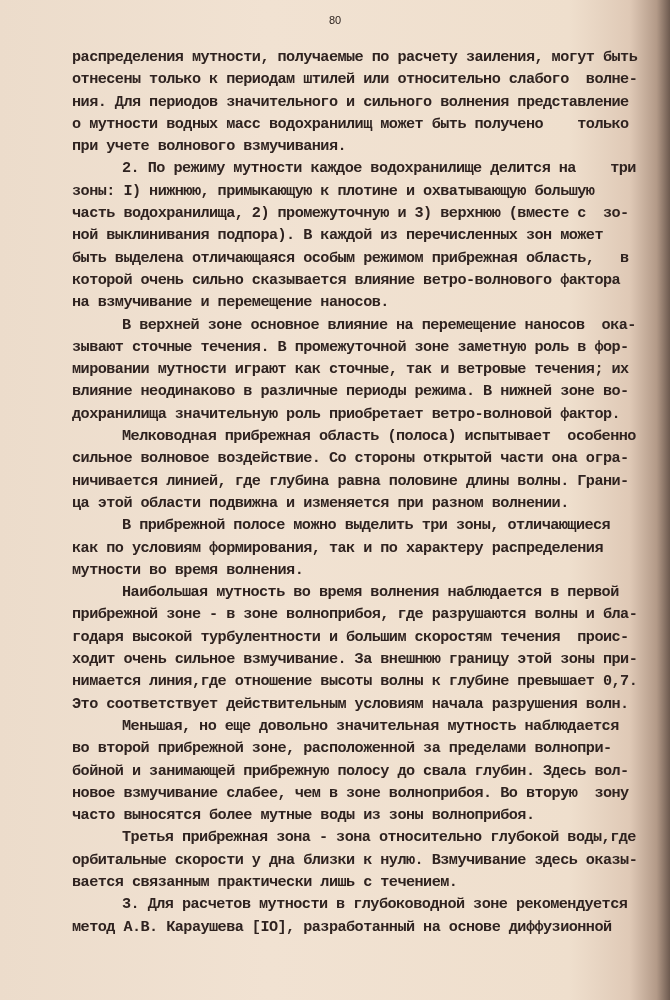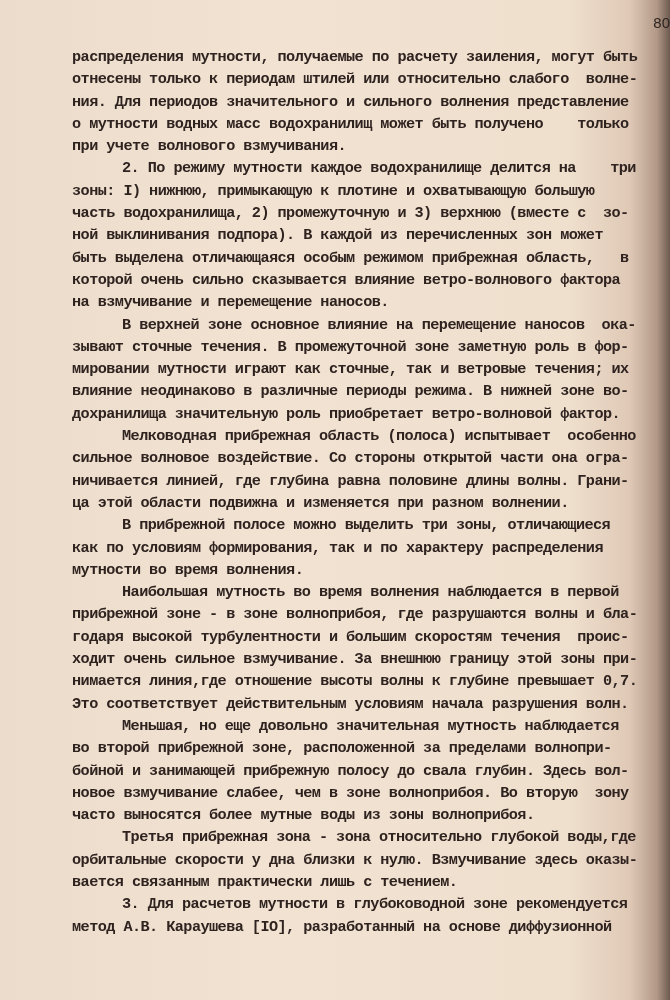--- a/index.html
+++ b/index.html
@@ -3,22 +3,22 @@
 <meta charset="utf-8">
 <style>
   html, body { margin:0; padding:0; }
   body {
     width:670px; height:1000px; overflow:hidden; position:relative;
     background: linear-gradient(90deg, #ecdccb 0%, #f1e2d2 40%, #efdfcd 85%, #dfc9b6 94%, #b39a88 98%, #6d5a4f 100%);
     font-family: "Liberation Mono", "DejaVu Sans Mono", monospace;
     color:#2a1f1c;
   }
   .page-number {
-    position:absolute; left:0; width:670px; top:14px; text-align:right;
-    font-family:"Liberation Sans", sans-serif; font-size:15px; color:#2e2420;
+    position:absolute; left:0; width:670px; top:14px; text-align:center;
+    font-family:"Liberation Sans", sans-serif; font-size:11px; color:#2e2420;
   }
   .body-text { position:absolute; left:72px; top:46px; width:600px; }
   .line {
     height:22.3px; line-height:22.3px; font-size:15.2px; white-space:pre;
     letter-spacing:-0.55px; font-weight:bold; color:#2f2320;
   }
   .indent { padding-left:50px; }
 </style>
 </head>
 <body>

